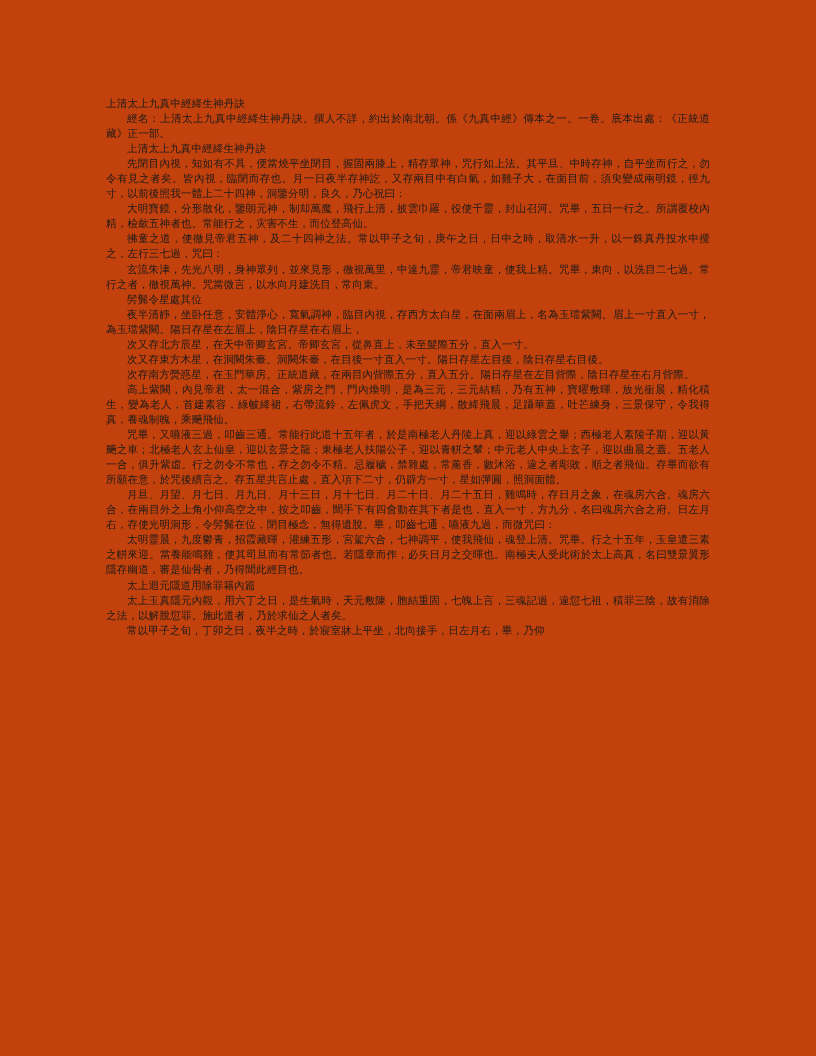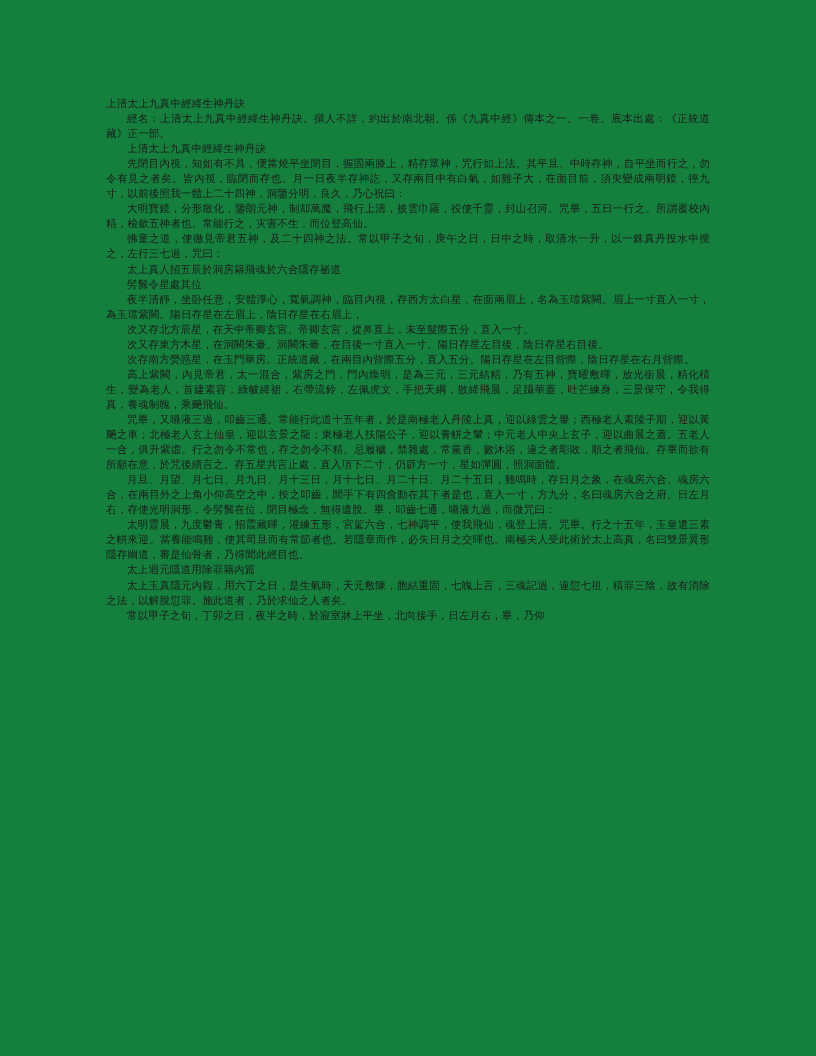--- a/index.html
+++ b/index.html
@@ -12,21 +12,21 @@
     height: 1056px;
     font-family: "DejaVu Sans", "Liberation Sans", sans-serif;
     color: #000000;
     overflow: hidden;
   }
   .page {
     box-sizing: border-box;
     width: 816px;
     height: 1056px;
     padding: 96px 106px 96px 106px;
-    background: #15803d;
+    background: #c2410c;
   }
   .doc {
     font-size: 10.5px;
     line-height: 15.05px;
     text-align: justify;
     text-justify: inter-ideograph;
     color: #1a1a1a;
     letter-spacing: 0.02em;
   }
   .p {
@@ -44,21 +44,21 @@
 <body>
 
 <div class="page">
   <div class="doc" id="doc-body">
       <p class="p flush">上清太上九真中經絳生神丹訣</p>
       <p class="p">經名：上清太上九真中經絳生神丹訣。撰人不詳，約出於南北朝。係《九真中經》傳本之一。一卷。底本出處：《正統道藏》正一部。</p>
       <p class="p">上清太上九真中經絳生神丹訣</p>
       <p class="p">先閉目內視，知如有不具，便當燒平坐閉目，握固兩膝上，精存眾神，咒行如上法。其平旦、中時存神，自平坐而行之，勿令有見之者矣。皆內視，臨閉而存也。月一日夜半存神訖，又存兩目中有白氣，如雞子大，在面目前，須臾變成兩明鏡，徑九寸，以前後照我一體上二十四神，洞鑒分明，良久，乃心祝曰：</p>
       <p class="p">大明寶鏡，分形散化，鑒朗元神，制却萬魔，飛行上清，披雲巾羅，役使千靈，封山召河。咒畢，五日一行之。所謂覆校內精，檢歛五神者也。常能行之，灾害不生，而位登高仙。</p>
       <p class="p">拂童之道，使徹見帝君五神，及二十四神之法。常以甲子之旬，庚午之日，日中之時，取清水一升，以一銖真丹投水中攪之，左行三七過，咒曰：</p>
-      <p class="p">太上真人招五辰於洞房籍飛魂於六合隱存祕道</p>
+      <p class="p">玄流朱津，先光八明，身神眾列，並來見形，徹視萬里，中達九靈，帝君映童，使我上精。咒畢，東向，以洗目二七過。常行之者，徹視萬神。咒當微言，以水向月建洗目，常向東。</p>
       <p class="p">髣髴令星處其位</p>
       <p class="p">夜半清靜，坐卧任意，安體淨心，寬氣調神，臨目內視，存西方太白星，在面兩眉上，名為玉璫紫闕。眉上一寸直入一寸，為玉璫紫闕。陽日存星在左眉上，陰日存星在右眉上，</p>
       <p class="p">次又存北方辰星，在天中帝卿玄宮。帝卿玄宮，從鼻直上，未至髮際五分，直入一寸。</p>
       <p class="p">次又存東方木星，在洞闕朱臺。洞闕朱臺，在目後一寸直入一寸。陽日存星左目後，陰日存星右目後。</p>
       <p class="p">次存南方熒惑星，在玉門華房。正統道藏，在兩目內眥際五分，直入五分。陽日存星在左目眥際，陰日存星在右月眥際。</p>
       <p class="p">高上紫闕，內見帝君，太一混合，紫房之門，門內煥明，是為三元，三元結精，乃有五神，寶曜敷暉，放光衝晨，精化積生，變為老人，首建素容，綠帔絳裙，右帶流鈴，左佩虎文，手把天綱，散絳飛晨，足躡華蓋，吐芒練身，三景保守，令我得真，養魂制魄，乘飈飛仙。</p>
       <p class="p">咒畢，又嚥液三過，叩齒三通。常能行此道十五年者，於是南極老人丹陵上真，迎以綠雲之轝；西極老人素陵子期，迎以黃飈之車；北極老人玄上仙皇，迎以玄景之龍；東極老人扶陽公子，迎以青軿之輦；中元老人中央上玄子，迎以曲晨之蓋。五老人一合，俱升紫虛。行之勿令不常也，存之勿令不精。忌履穢，禁雜處，常薰香，數沐浴，違之者彫敗，順之者飛仙。存畢而欲有所願在意，於咒後續言之。存五星共言止處，直入項下二寸，仍辟方一寸，星如彈圓，照洞面體。</p>
       <p class="p">月旦、月望、月七日、月九日、月十三日，月十七日、月二十日、月二十五日，雞鳴時，存日月之象，在魂房六合。魂房六合，在兩目外之上角小仰高空之中，按之叩齒，聞手下有四會動在其下者是也，直入一寸，方九分，名曰魂房六合之府。日左月右，存使光明洞形，令髣髴在位，閉目極念，無得遺脫。畢，叩齒七通，嚥液九過，而微咒曰：</p>
       <p class="p">太明靈晨，九度鬱青，招霞藏暉，灌練五形，宮駕六合，七神調平，使我飛仙，魂登上清。咒畢。行之十五年，玉皇遣三素之軿來迎。當養能鳴雞，使其司旦而有常節者也。若隱章而作，必失日月之交暉也。南極夫人受此術於太上高真，名曰雙景翼形隱存幽道，審是仙骨者，乃得聞此經目也。</p>
       <p class="p">太上迴元隱道用除罪籍內篇</p>

